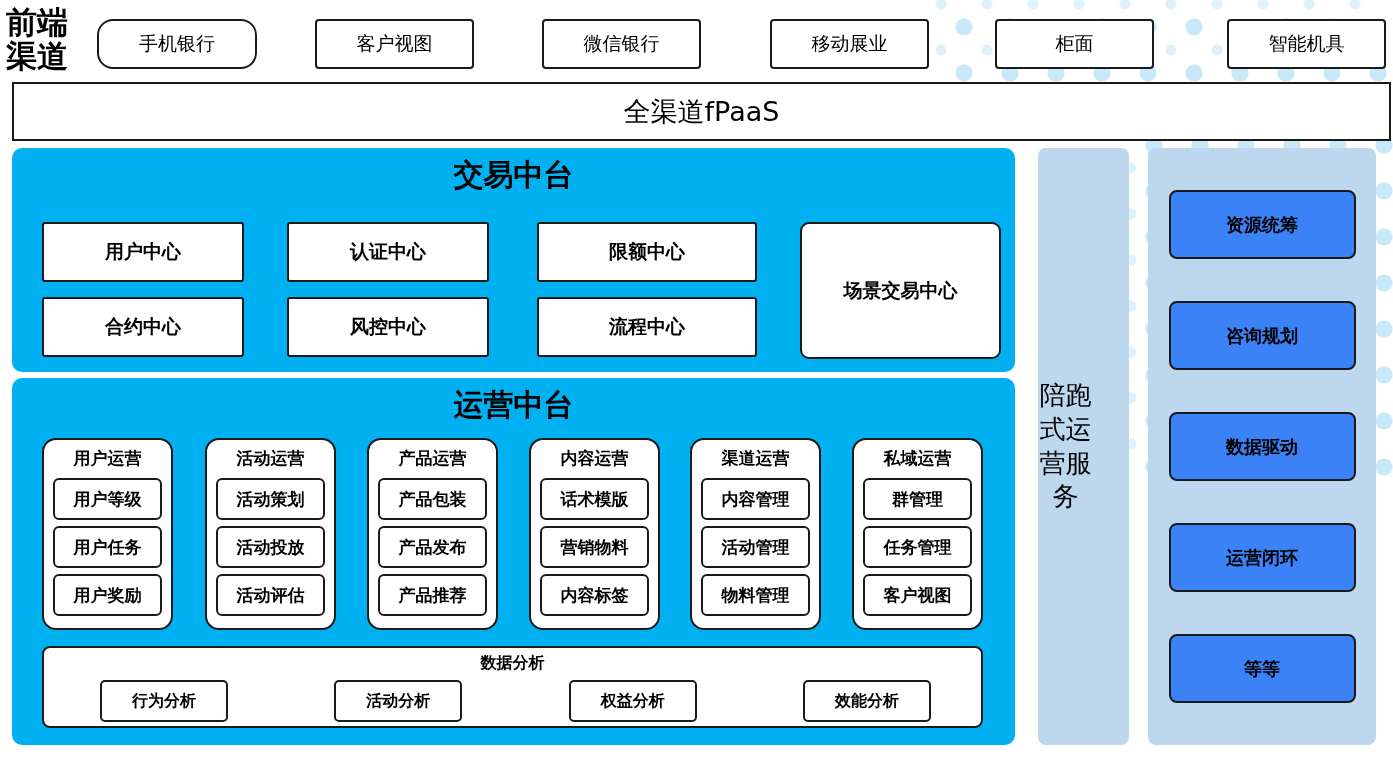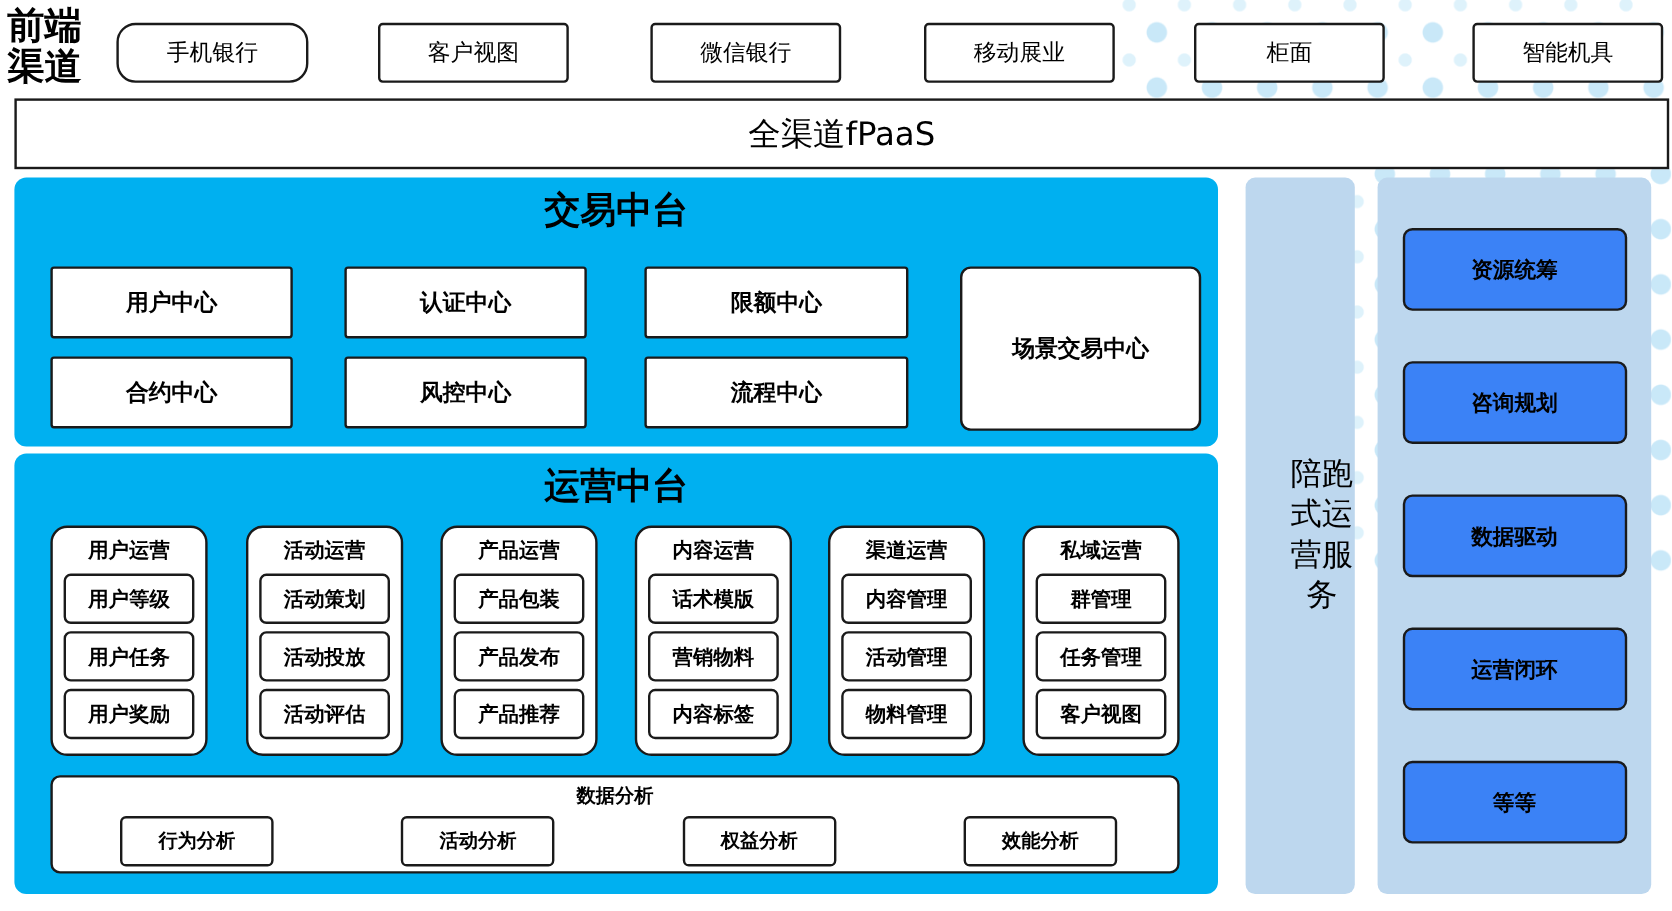--- a/index.html
+++ b/index.html
@@ -55,21 +55,21 @@
   
   .analysis{position:absolute;left:30px;top:268px;width:941px;height:82px;background:#fff;
     border:2px solid #1a1a1a;border-radius:8px;box-sizing:border-box;}
   .analysis-title{text-align:center;font-size:16px;font-weight:600;padding-top:5px;}
   .analysis-row{display:flex;justify-content:space-between;padding:6px 50px 0 56px;}
   .analysis-box{width:124px;height:38px;background:#fff;border:2px solid #1a1a1a;border-radius:5px;
     display:flex;align-items:center;justify-content:center;font-size:16px;font-weight:600;}
 
   
   .accompany{left:1038px;top:148px;width:91px;height:597px;background:#BDD7EE;border-radius:8px;
-    display:flex;align-items:center;justify-content:flex-end;}
+    display:flex;align-items:center;justify-content:flex-start;}
   .accompany span{display:block;width:55px;font-size:26px;font-weight:500;line-height:1.3;
     text-align:center;word-break:break-all;line-break:anywhere;}
   .right-panel{left:1148px;top:148px;width:228px;height:597px;background:#BDD7EE;border-radius:8px;
     display:flex;flex-direction:column;justify-content:space-evenly;align-items:center;}
   .rp-box{width:183px;height:65px;background:#3b82f6;border:2px solid #1a1a1a;border-radius:8px;
     display:flex;align-items:center;justify-content:center;font-size:18px;font-weight:700;}
   .rp-box.rp4{font-weight:700;}
 </style>
 </head>
 <body>

